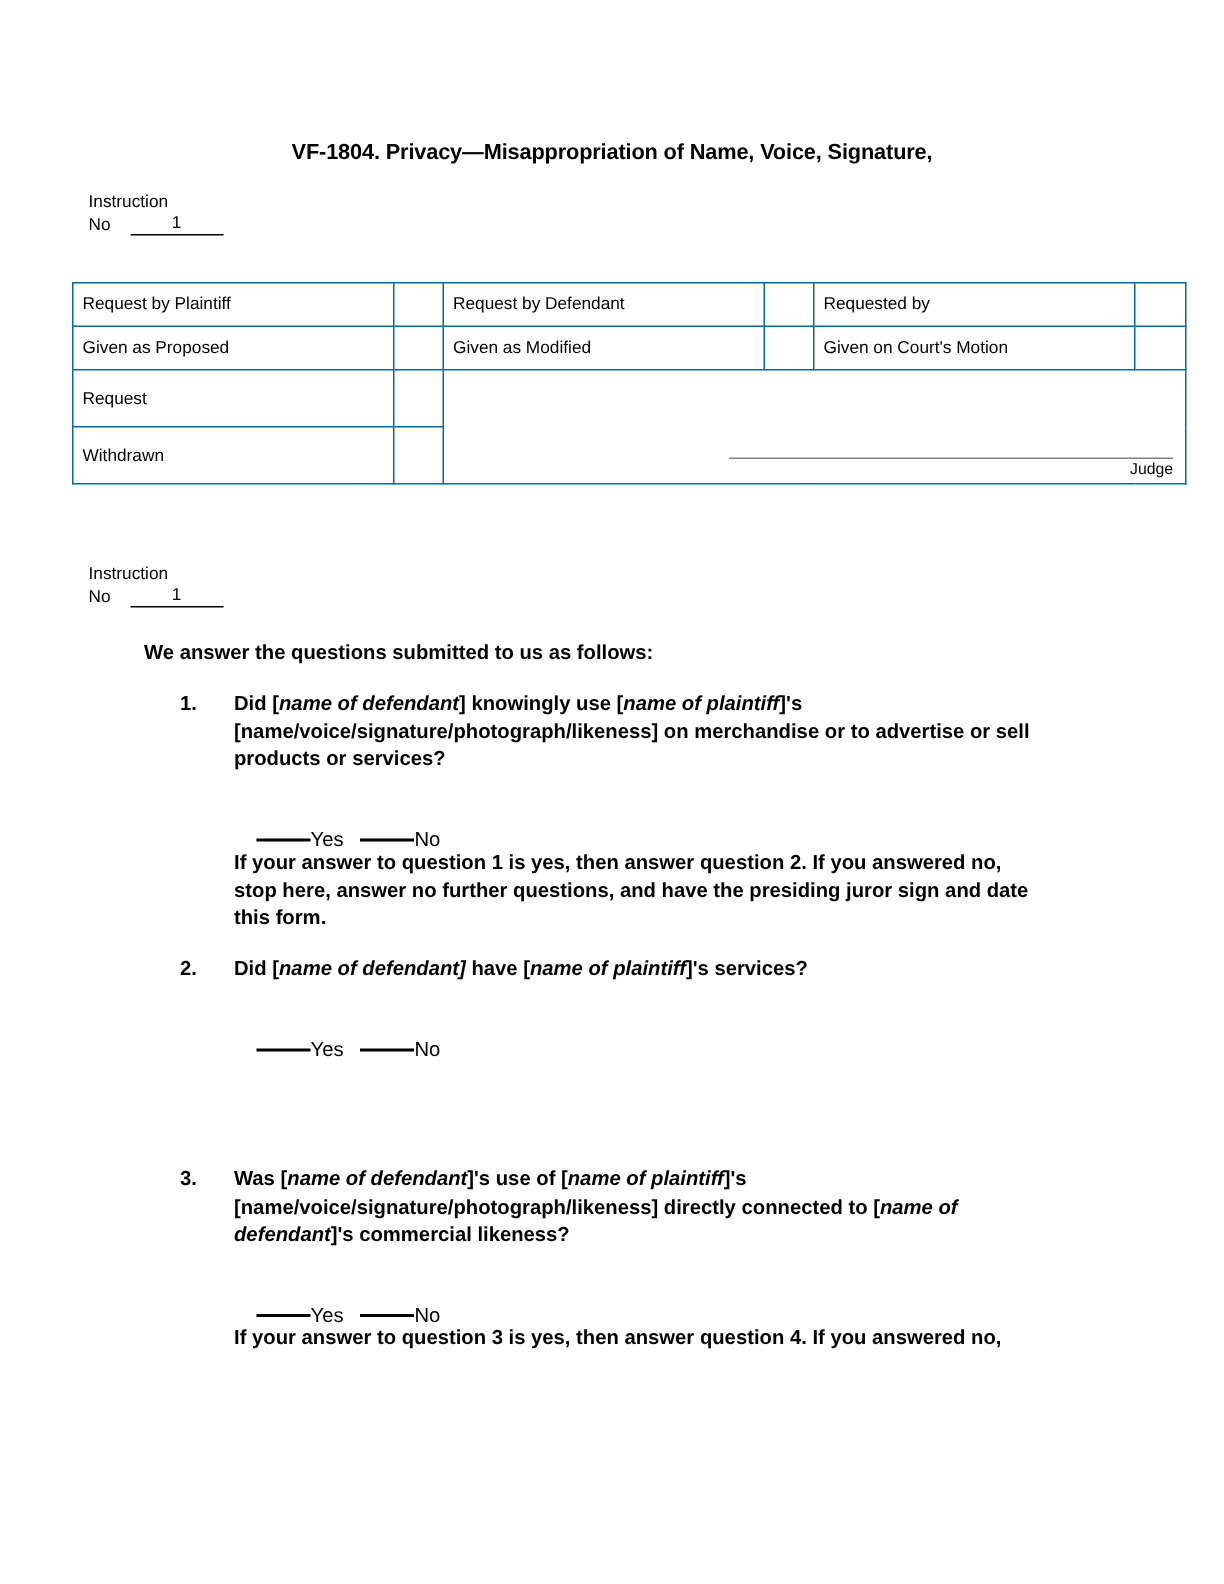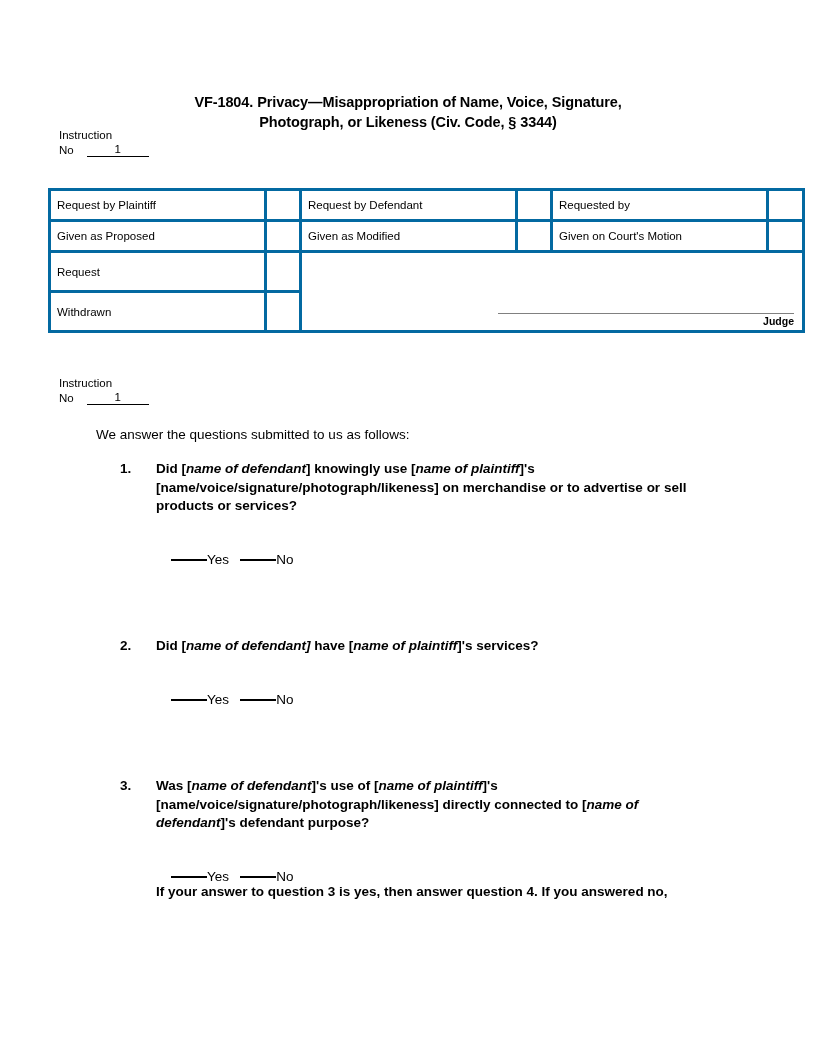--- a/index.html
+++ b/index.html
@@ -70,21 +70,21 @@
   .form-table {
     position: absolute;
     left: 48px;
     top: 188px;
     width: 720px;
     border-collapse: collapse;
     table-layout: fixed;
     font-size: 11.5px;
   }
   .form-table td {
-    border: 3px solid #0369a1;
+    border: 1px solid #0369a1;
     padding: 0 0 0 6px;
     vertical-align: middle;
     font-size: 11.5px;
     line-height: 14px;
     height: 28px;
   }
   .form-table td.tall { height: 37px; }
   .form-table td.check { padding: 0; }
   .form-table td.signature-cell {
     vertical-align: bottom;
@@ -98,30 +98,29 @@
   }
   .sig-line {
     border-top: 1.2px solid #808080;
     height: 0;
     width: 100%;
   }
   .sig-label {
     font-size: 10.5px;
     line-height: 13px;
     padding-top: 1px;
-    font-weight: bold;
   }
 
   
   .lead {
     position: absolute;
     left: 96px;
     top: 426px;
     font-size: 13.5px;
-    font-weight: normal;
+    font-weight: bold;
     line-height: 18px;
   }
 
   .qblock {
     position: absolute;
     left: 120px;
     width: 600px;
   }
   .qrow {
     display: flex;
@@ -180,21 +179,20 @@
   #a3 { top: 849px; }
   #n3 { top: 883px; }
 </style>
 </head>
 <body>
 
 <div class="page">
 
   <div class="title-block">
     <div>VF-1804. Privacy—Misappropriation of Name, Voice, Signature,</div>
-    <div>Photograph, or Likeness  (Civ. Code, § 3344)</div>
   </div>
 
   <div class="instr-block" id="instr-1">
     <div>Instruction</div>
     <div class="instr-line2">
       <span class="instr-no-label">No</span>
       <span class="instr-rule">1</span>
     </div>
   </div>
 
@@ -245,35 +243,36 @@
 
   <div class="qblock" id="q1">
     <div class="qrow">
       <div class="qnum">1.</div>
       <div class="qtext"><span>Did [</span><i>name of defendant</i><span>] knowingly use [</span><i>name of plaintiff</i><span>]'s [name/voice/signature/photograph/likeness] on merchandise or to advertise or sell products or services?</span></div>
     </div>
   </div>
   <div class="answer-line" id="a1">
     <span class="blank"></span><span>Yes</span>   <span class="blank"></span><span>No</span>
   </div>
+  <div class="note" id="n1">If your answer to question 1 is yes, then answer question 2. If you answered no, stop here, answer no further questions, and have the presiding juror sign and date this form.</div>
 
   <div class="qblock" id="q2">
     <div class="qrow">
       <div class="qnum">2.</div>
       <div class="qtext"><span>Did [</span><i>name of defendant]</i><span> have [</span><i>name of plaintiff</i><span>]'s services?</span></div>
     </div>
   </div>
   <div class="answer-line" id="a2">
     <span class="blank"></span><span>Yes</span>   <span class="blank"></span><span>No</span>
   </div>
 
   <div class="qblock" id="q3">
     <div class="qrow">
       <div class="qnum">3.</div>
-      <div class="qtext"><span>Was [</span><i>name of defendant</i><span>]'s use of [</span><i>name of plaintiff</i><span>]'s [name/voice/signature/photograph/likeness] directly connected to [</span><i>name of defendant</i><span>]'s defendant purpose?</span></div>
+      <div class="qtext"><span>Was [</span><i>name of defendant</i><span>]'s use of [</span><i>name of plaintiff</i><span>]'s [name/voice/signature/photograph/likeness] directly connected to [</span><i>name of defendant</i><span>]'s commercial likeness?</span></div>
     </div>
   </div>
   <div class="answer-line" id="a3">
     <span class="blank"></span><span>Yes</span>   <span class="blank"></span><span>No</span>
   </div>
   <div class="note" id="n3">If your answer to question 3 is yes, then answer question 4. If you answered no, stop here, answer no further questions, and have the presiding juror sign and date this form.</div>
 
 </div>
 
 </body></html>

